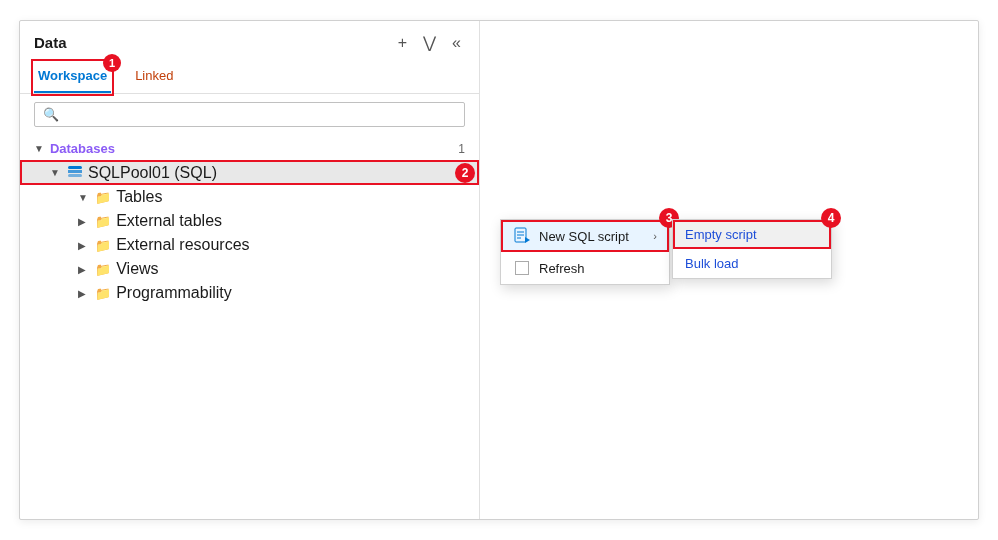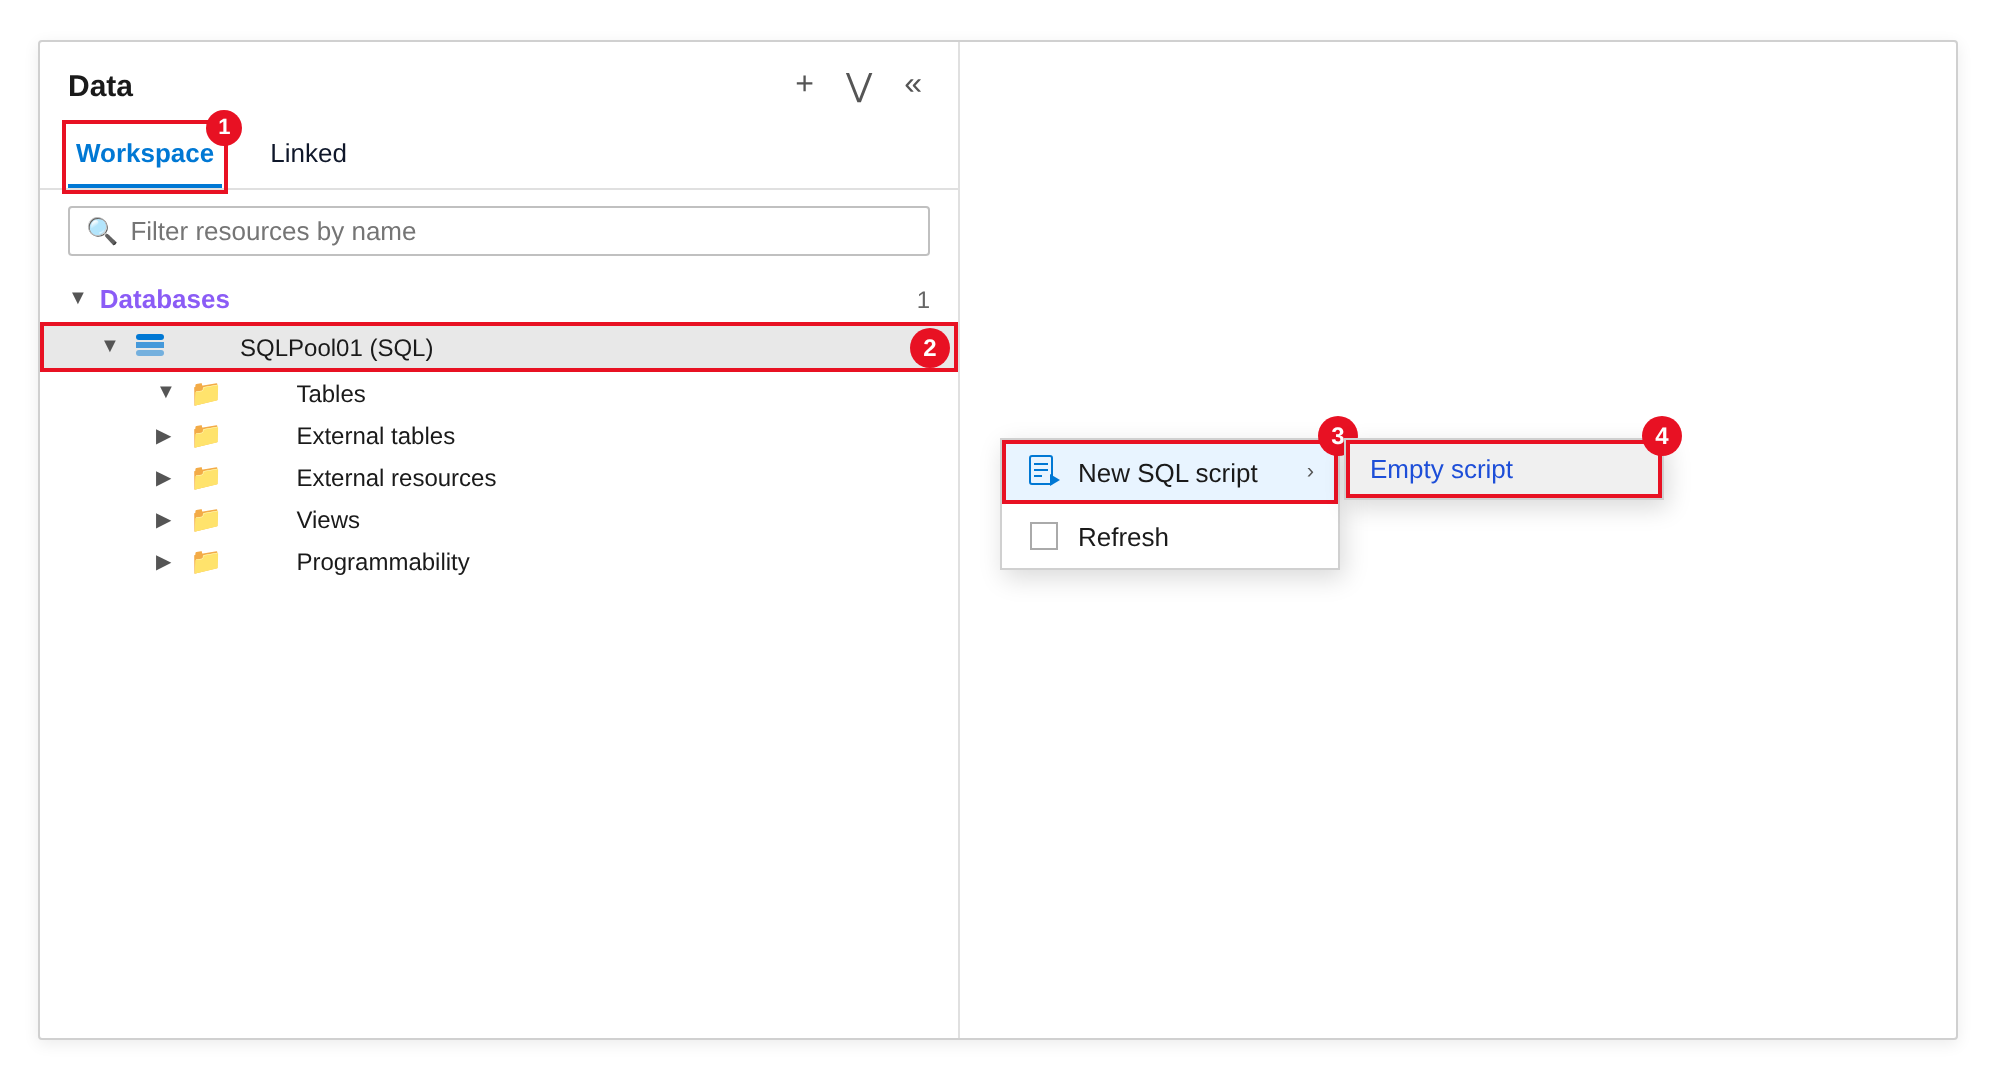--- a/index.html
+++ b/index.html
@@ -59,21 +59,21 @@
     .tabs-row {
       display: flex;
       margin-top: 8px;
       border-bottom: 1px solid #e0e0e0;
       padding: 0 14px;
       gap: 20px;
     }
     .tab {
       padding: 6px 4px 8px 4px;
       font-size: 13px;
-      color: #0f172a;
+      color: #c2410c;
       cursor: pointer;
       border-bottom: 2px solid transparent;
       font-weight: 400;
     }
     .tab.active {
       color: #0078d4;
       border-bottom: 2px solid #0078d4;
       font-weight: 600;
       outline: 2px solid #e81123;
       outline-offset: 1px;
@@ -161,22 +161,21 @@
     }
     .folder-icon {
       color: #555;
       font-size: 13px;
     }
     .db-icon {
       color: #0078d4;
       font-size: 14px;
     }
     .tree-label {
-      font-size: 12px;
-      margin-left: 32px;
+      font-size: 16px;
     }
     .tree-children {
       padding-left: 16px;
     }
     .main-area {
       flex: 1;
       display: flex;
       flex-direction: column;
       position: relative;
     }
@@ -299,21 +298,20 @@
         <span class="step-badge">1</span>
       </div>
       <div class="tab">
         <span>Linked</span>
       </div>
     </div>
 
     <div class="search-row">
       <div class="search-box">
         <span class="search-icon">🔍</span>
-        <input class="search-input" type="text" placeholder="Filter resources by name" style="">
       </div>
     </div>
 
     <div class="section-header">
       <span class="collapse-icon">▼</span>
       <span class="section-title">Databases</span>
       <span class="section-count">1</span>
     </div>
 
     <div class="tree-item highlighted" style="padding-left: 30px; position: relative;">
@@ -393,16 +391,19 @@
       </div>
     </div>
 
     <div class="submenu">
 
       <span class="step-num" style="top: -12px; right: -10px;">4</span>
 
       <div class="submenu-item active">
         <span>Empty script</span>
       </div>
+      <div class="submenu-item">
+        <span>Bulk load</span>
+      </div>
     </div>
 
   </div>
 </div>
 
 </body></html>

